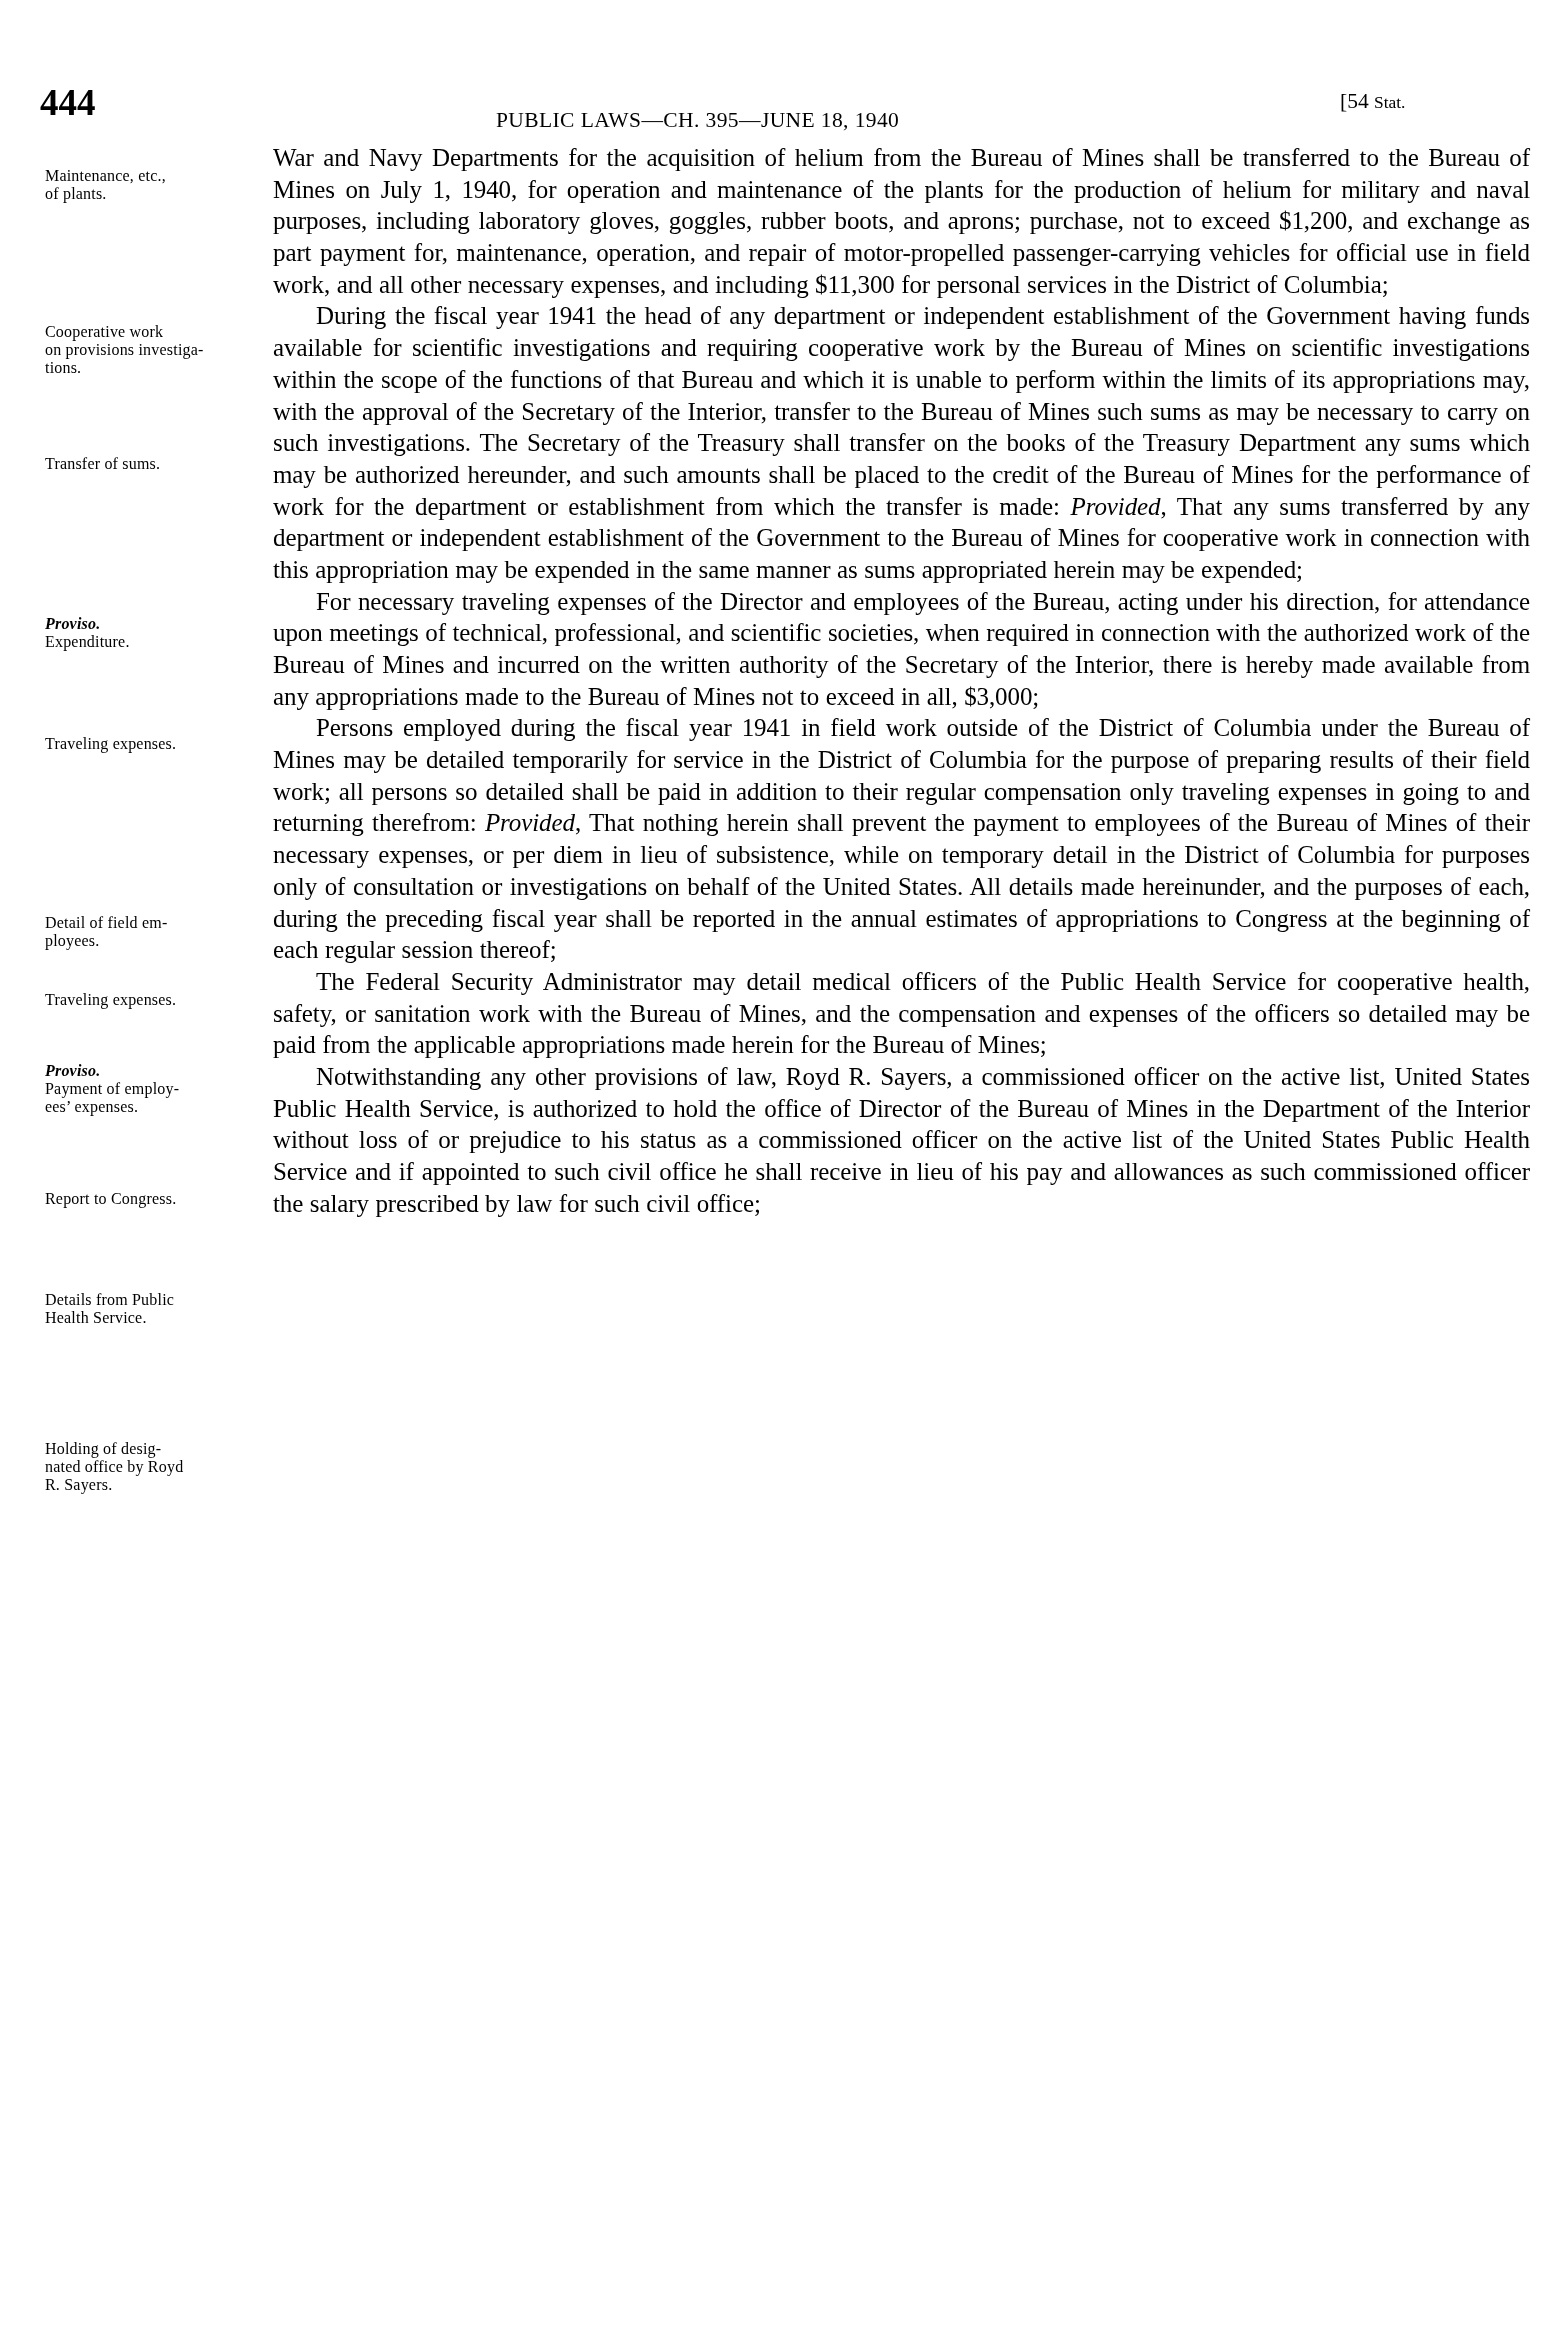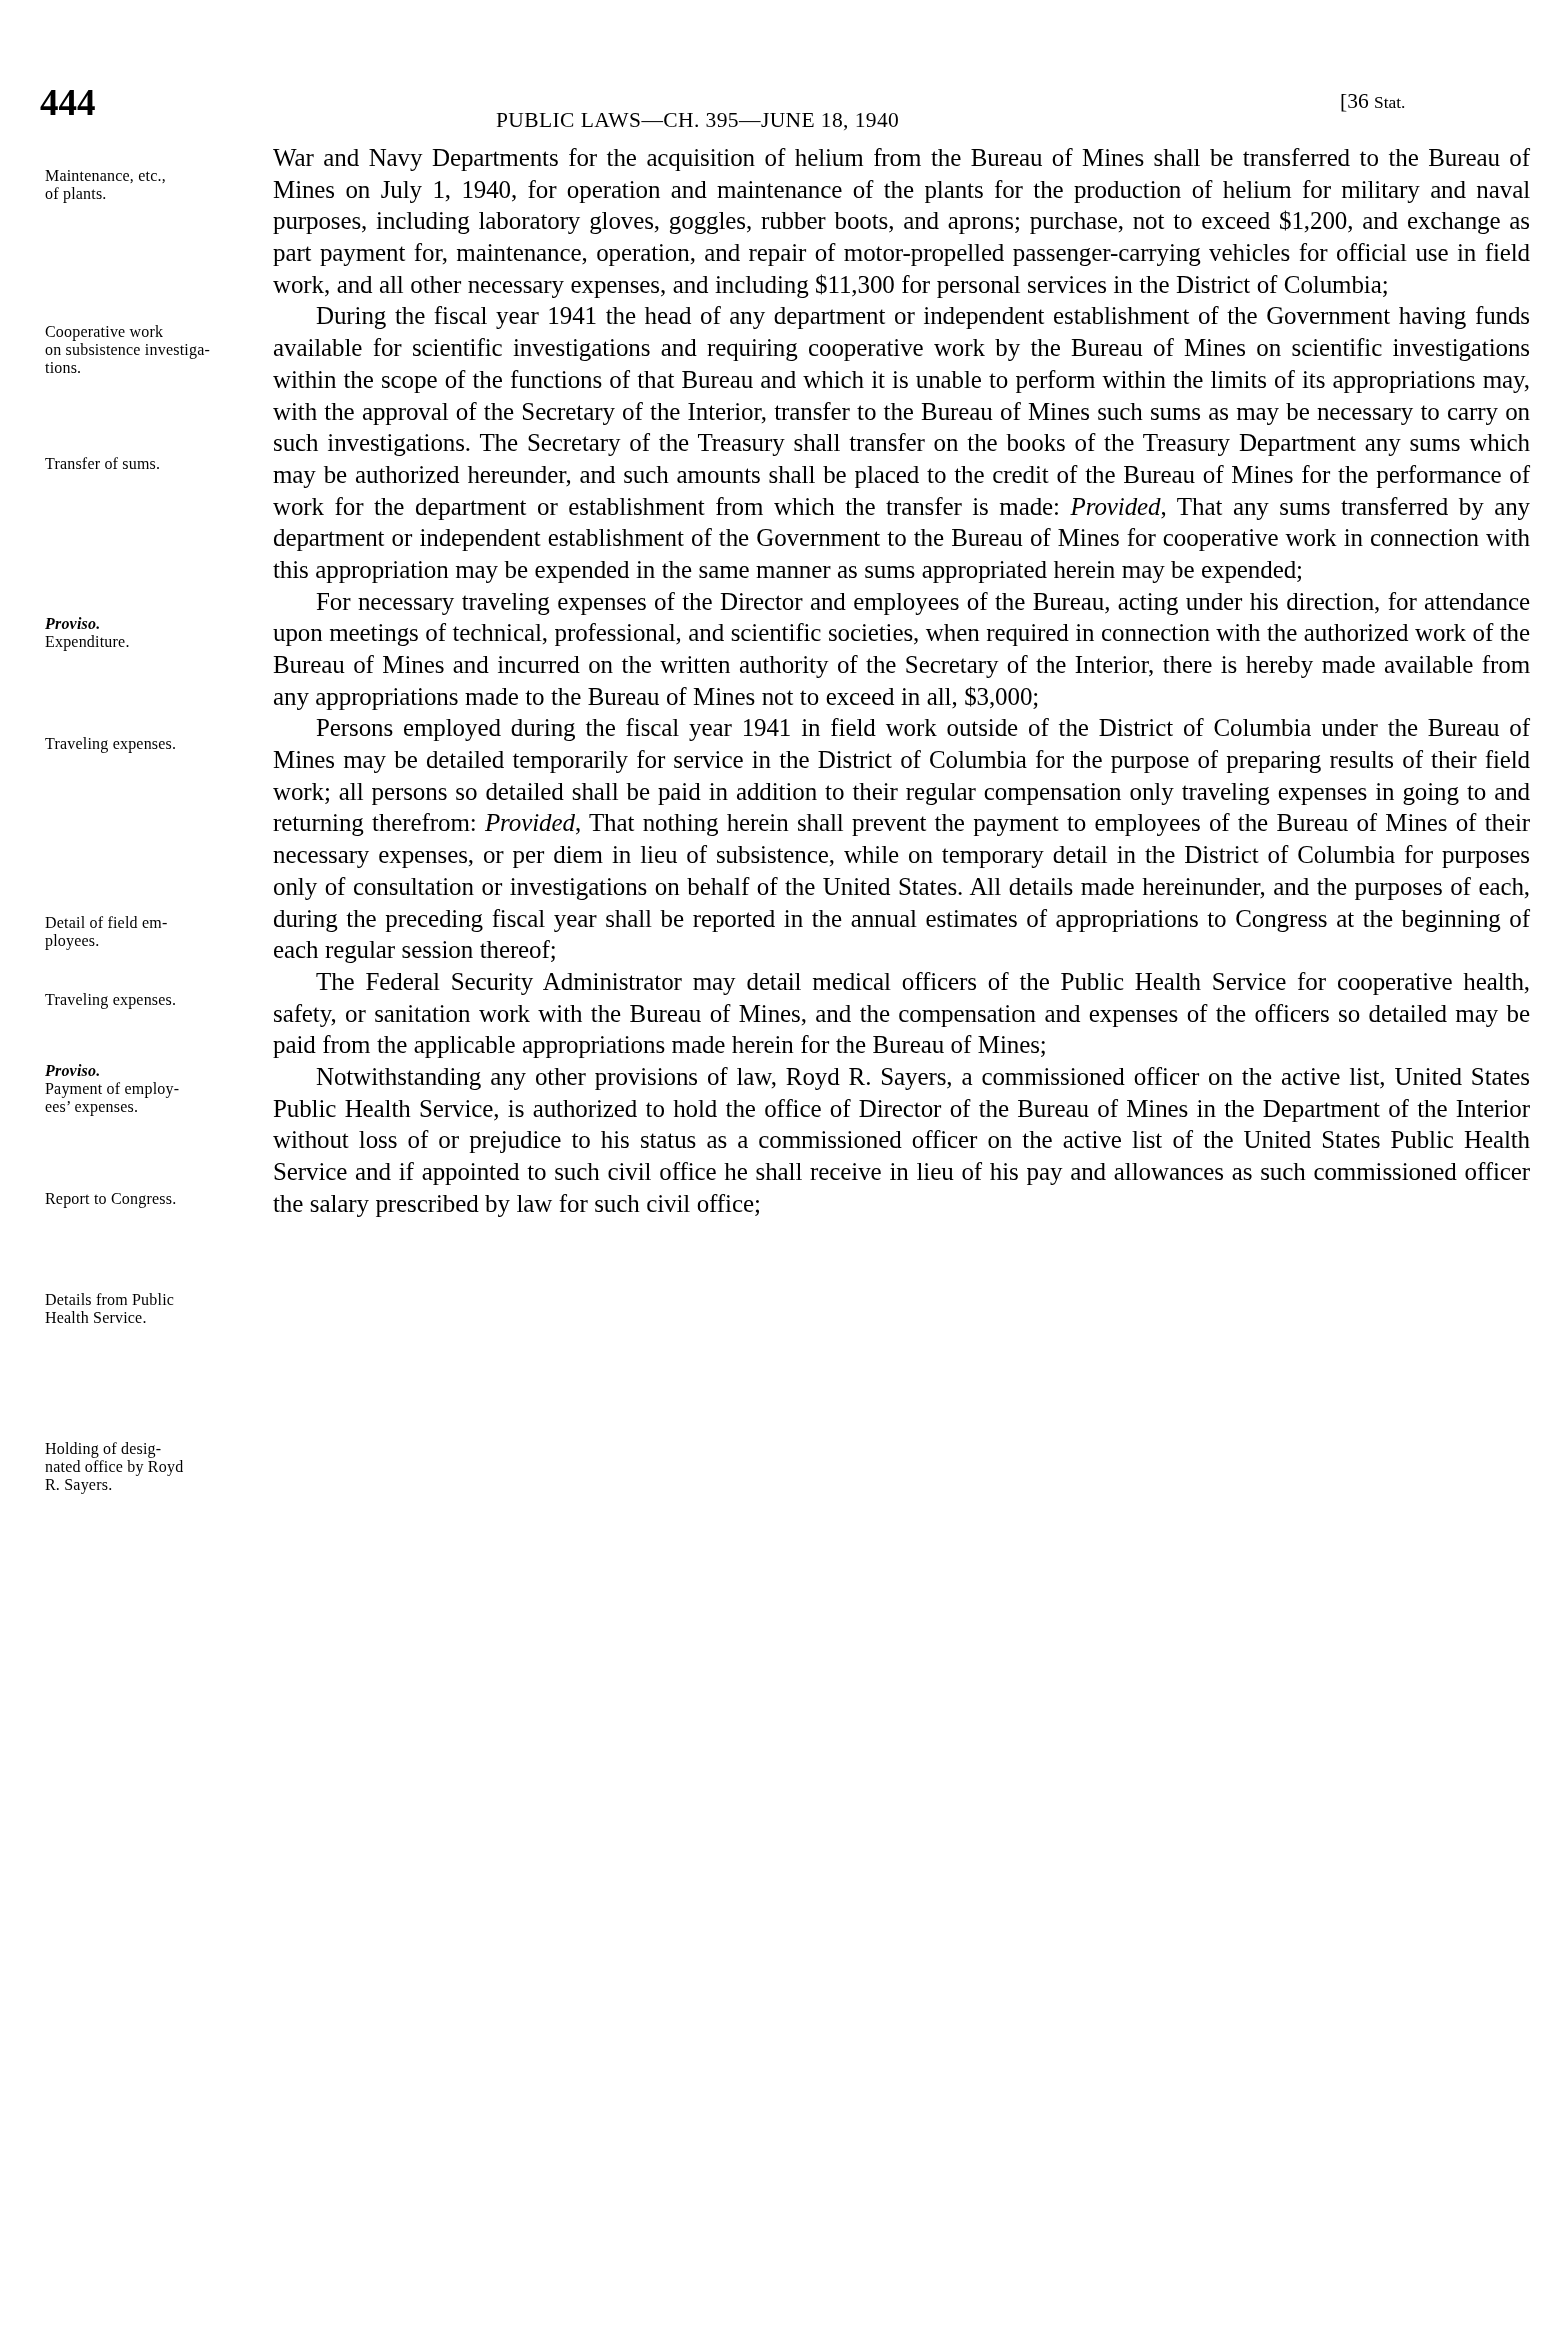--- a/index.html
+++ b/index.html
@@ -103,35 +103,35 @@
   p.para i { font-style: italic; }
 </style>
 </head>
 <body>
 
 <div class="page">
 
   <div class="header">
     <div class="page-number">444</div>
     <div class="running-title">PUBLIC LAWS—CH. 395—JUNE 18, 1940</div>
-    <div class="stat-ref"><span>[36 </span><span class="sc">Stat.</span></div>
+    <div class="stat-ref"><span>[54 </span><span class="sc">Stat.</span></div>
   </div>
 
   <div class="content">
 
     <div class="sidenotes">
 
       <div class="sidenote" style="top:25px;">
         <div>Maintenance,  etc.,</div>
         <div>of plants.</div>
       </div>
 
       <div class="sidenote" style="top:181px;">
         <div class="center">Cooperative   work</div>
-        <div>on subsistence investiga-</div>
+        <div>on provisions investiga-</div>
         <div>tions.</div>
       </div>
 
       <div class="sidenote center" style="top:313px;">
         <div>Transfer of sums.</div>
       </div>
 
       <div class="sidenote" style="top:473px;">
         <div class="it">Proviso.</div>
         <div>Expenditure.</div>

